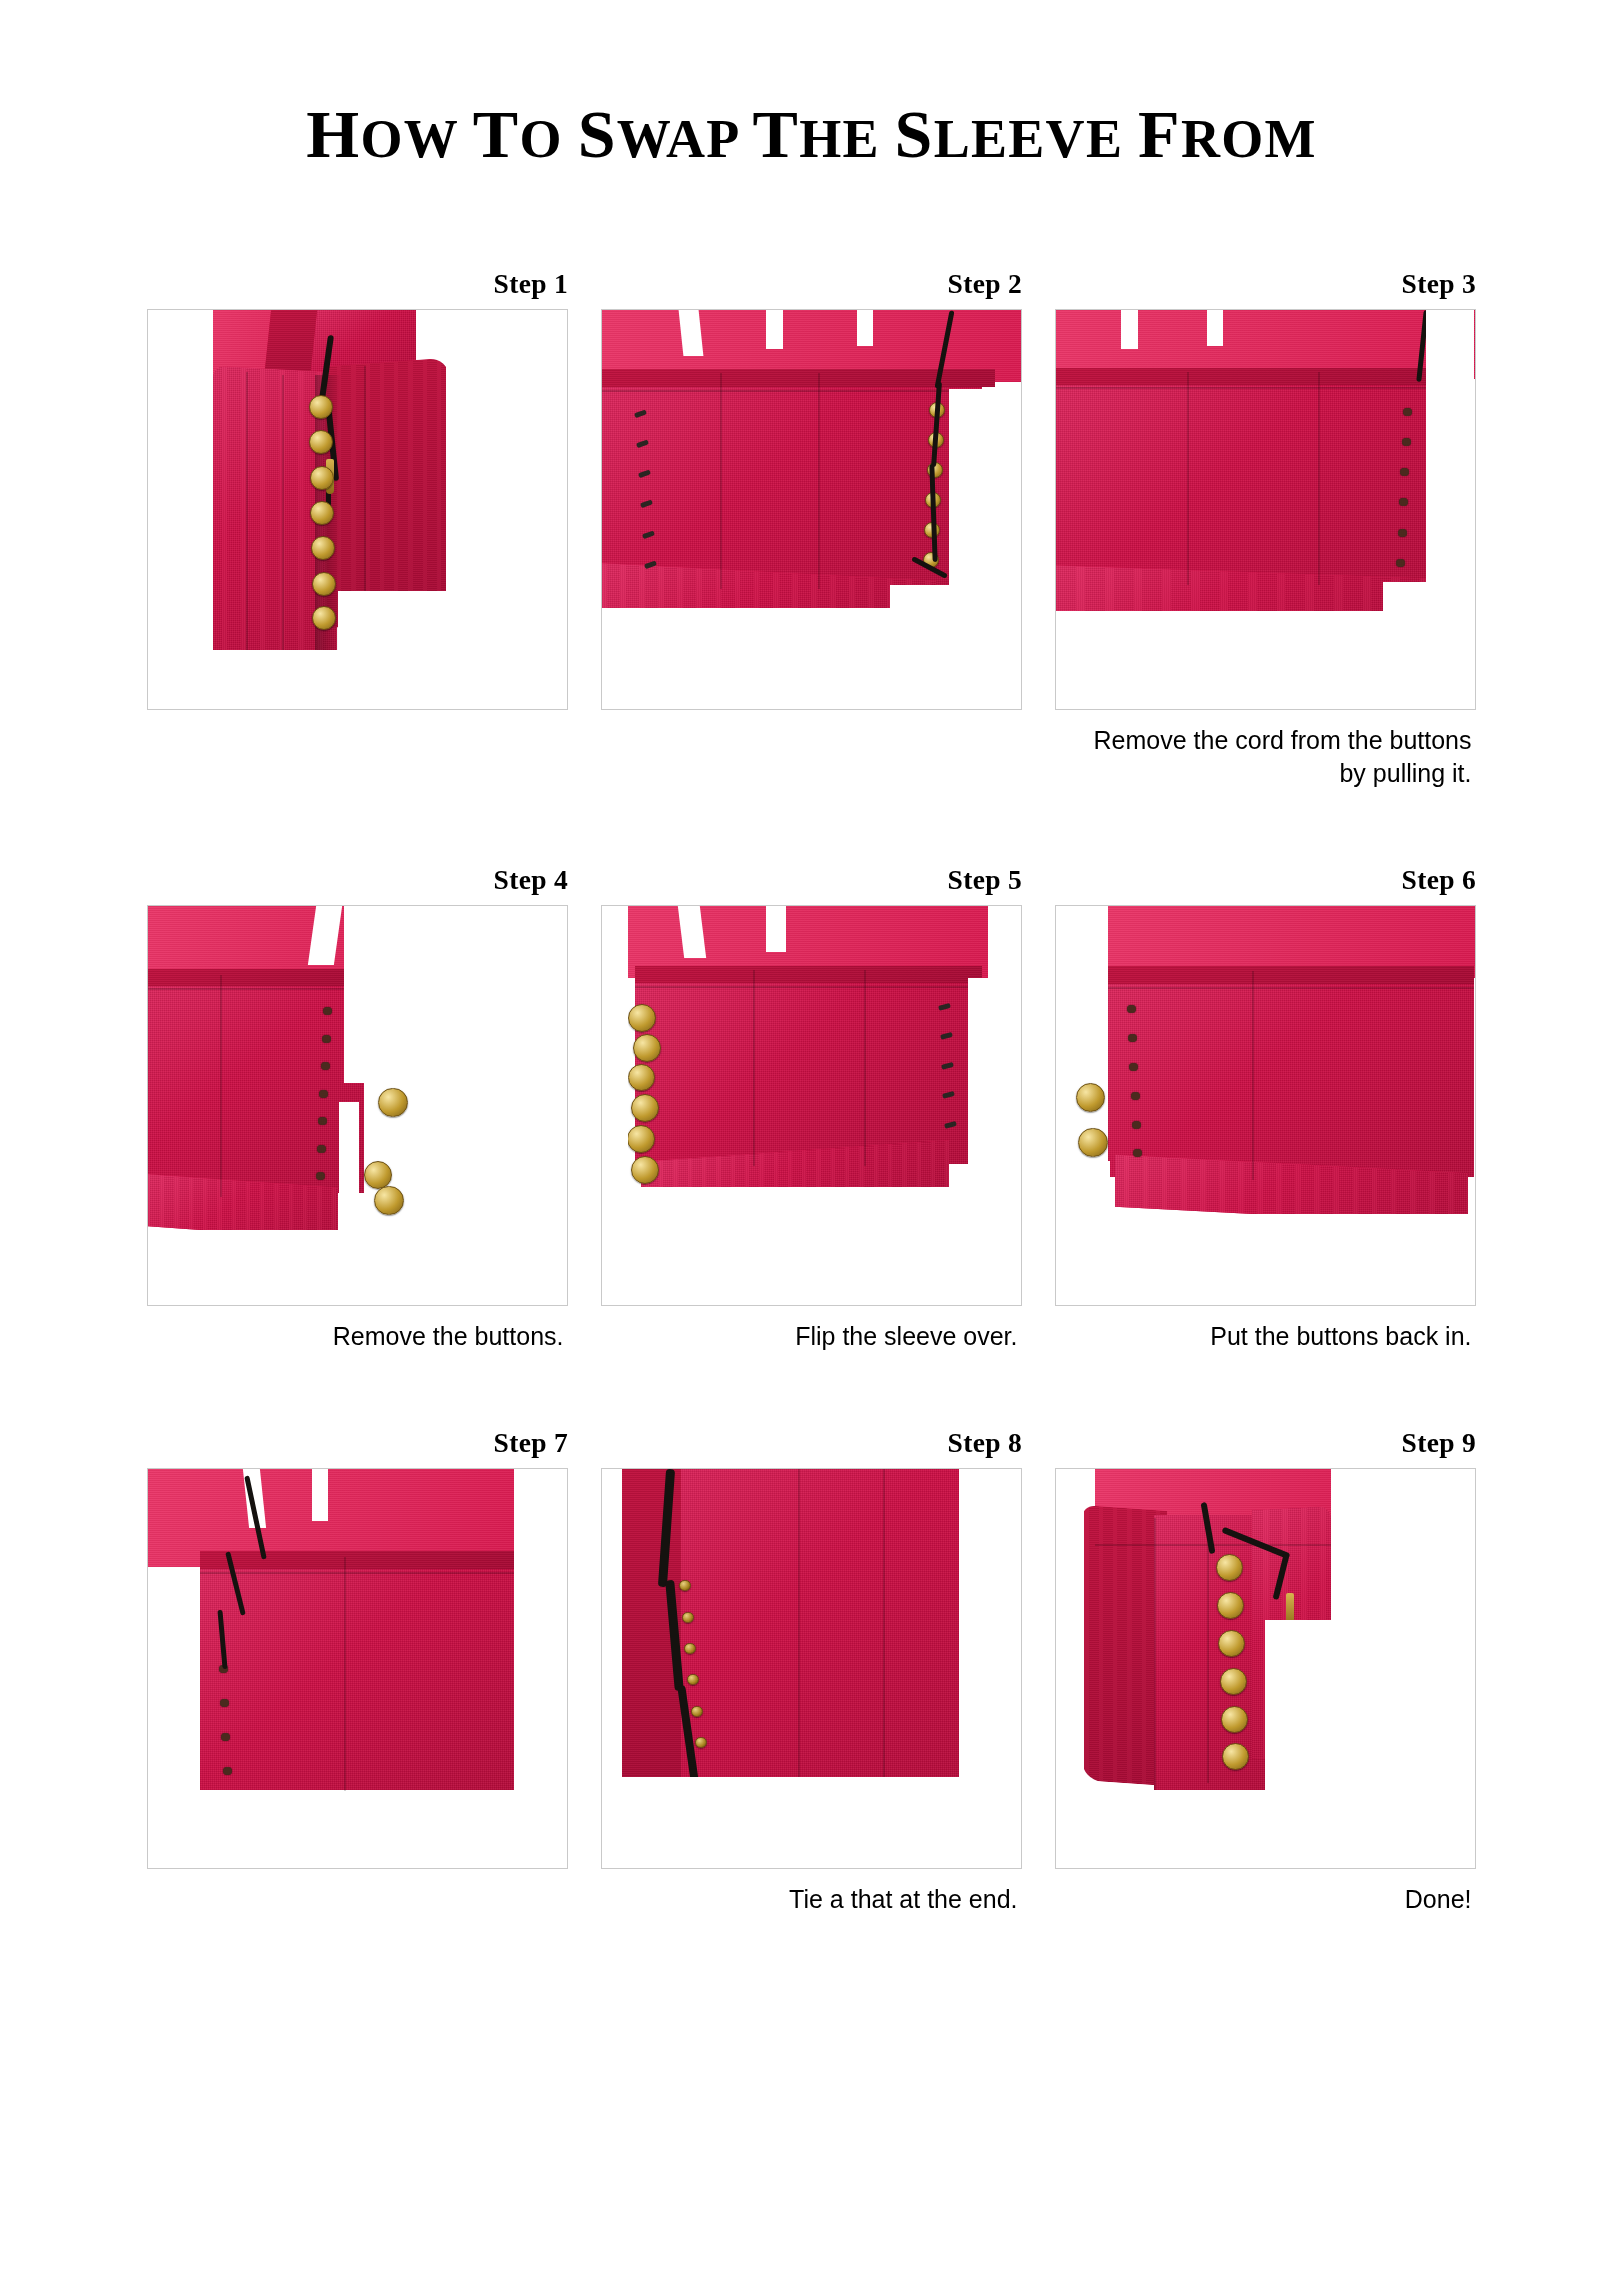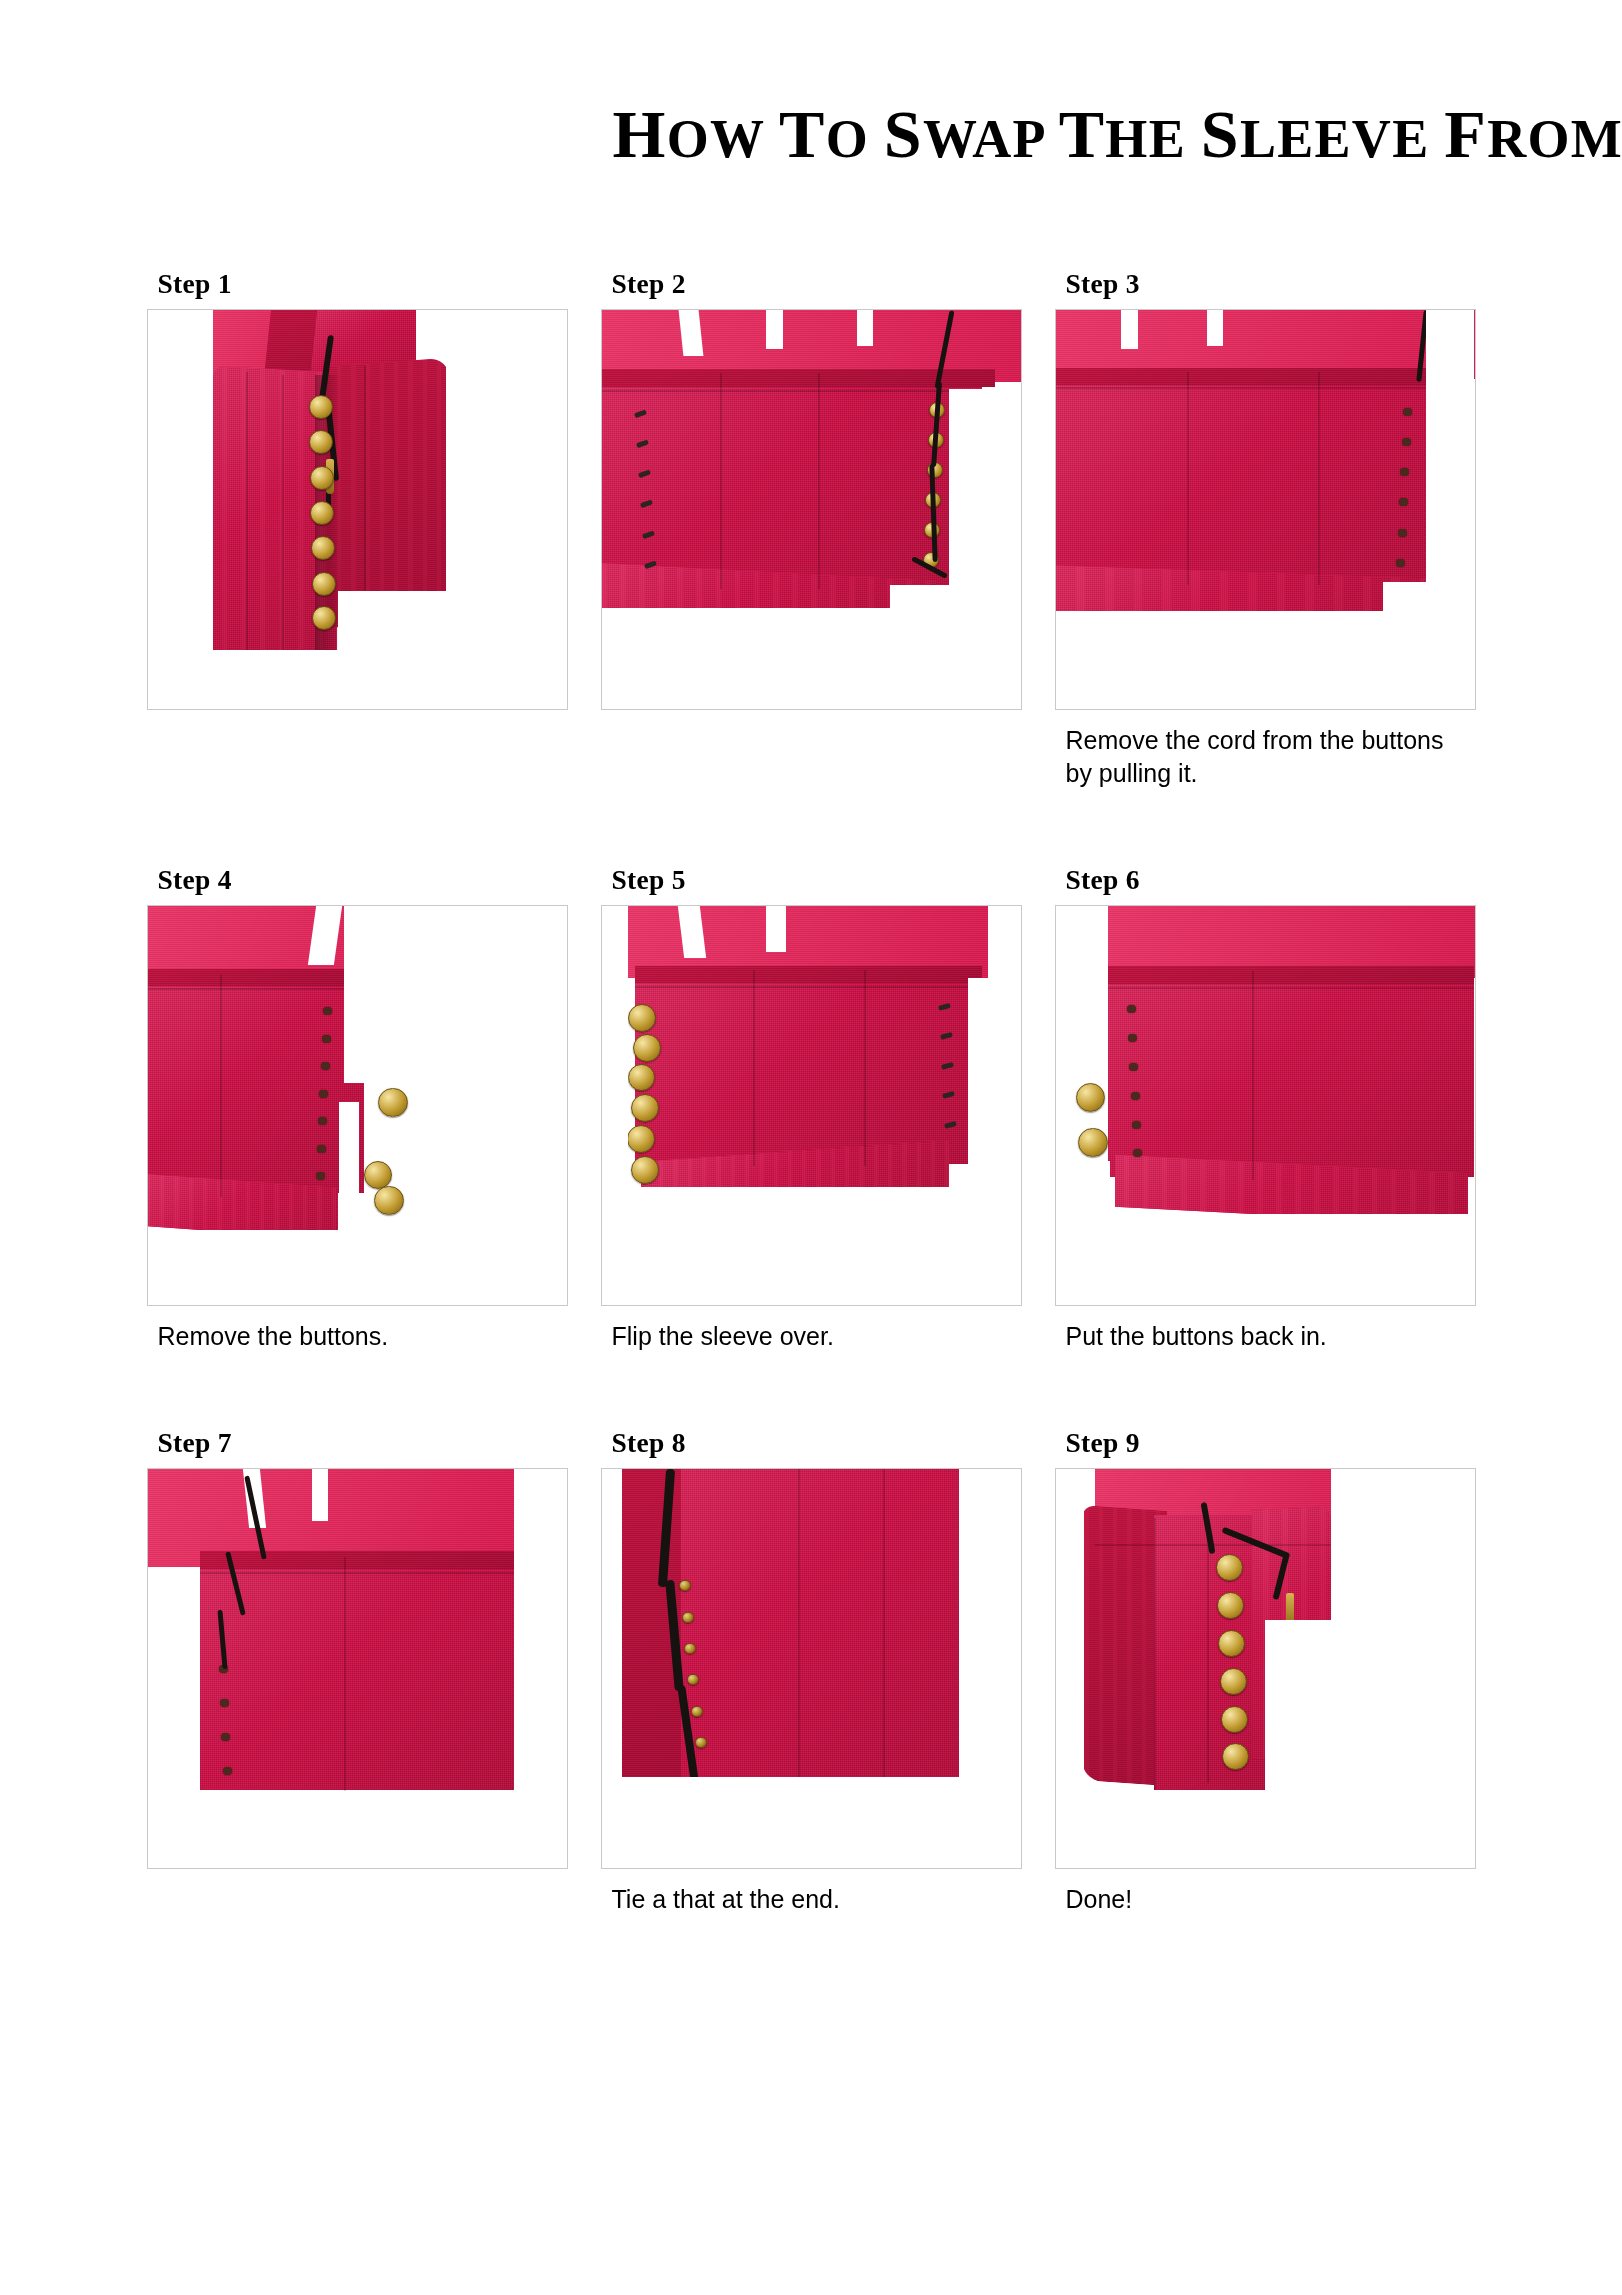--- a/index.html
+++ b/index.html
@@ -19,21 +19,21 @@
     position: relative;
     width: 1623px;
     height: 2295px;
     box-sizing: border-box;
     padding: 0;
   }
 
   
   .title-block {
     width: 100%;
-    text-align: right;
+    text-align: center;
     padding-top: 85px;
   }
   .title-line {
     font-family: "Liberation Serif", serif;
     font-weight: bold;
     font-size: 54px;
     letter-spacing: 1.3px;
     line-height: 1.45;
     color: #000;
   }
@@ -52,20 +52,21 @@
   }
   .row {
     display: flex;
     flex-direction: row;
     gap: 33px;
   }
   .cell {
     width: 432px;
     display: flex;
     flex-direction: column;
+    text-align: right;
   }
 
   .step-label {
     font-family: "Liberation Serif", serif;
     font-weight: bold;
     font-size: 27.5px;
     letter-spacing: 0.3px;
     margin-bottom: 9.2px;
     margin-left: 10.5px;
   }

